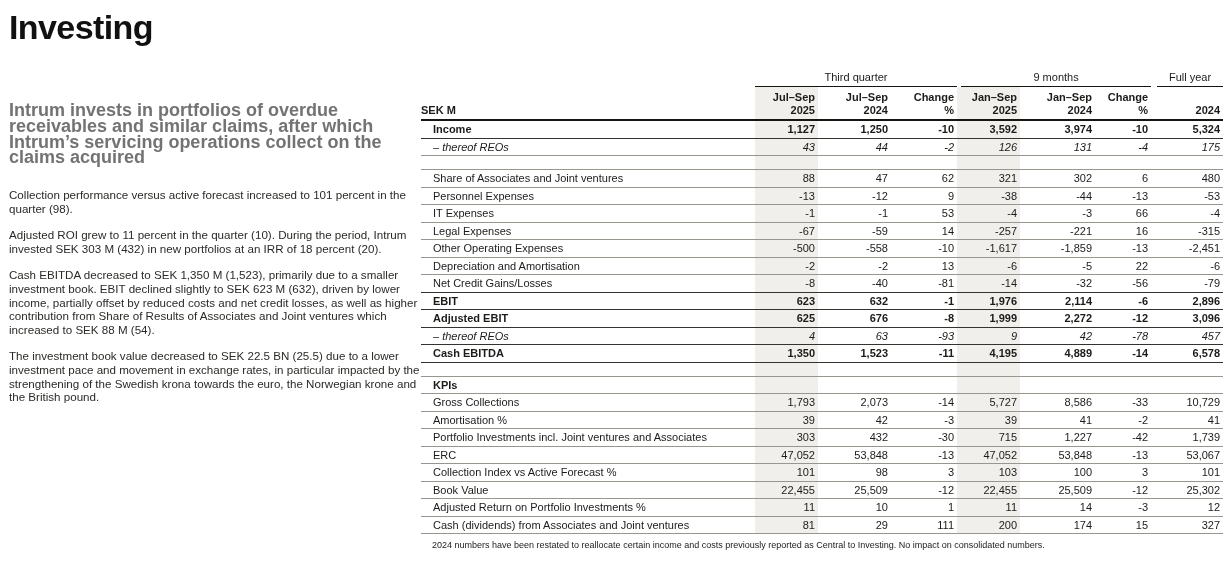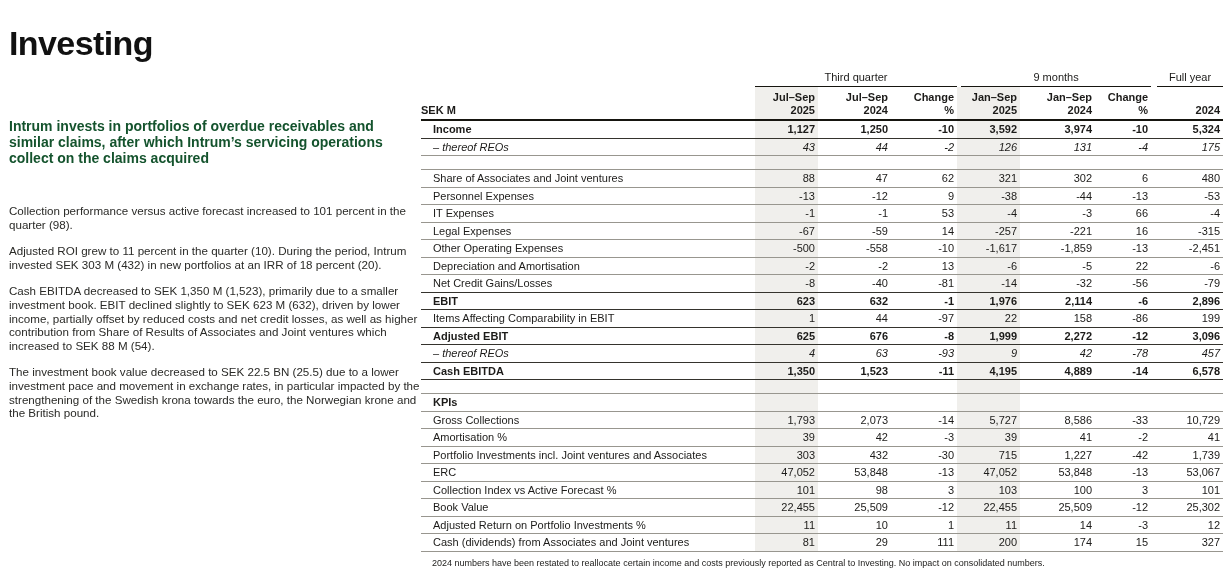--- a/index.html
+++ b/index.html
@@ -2,24 +2,24 @@
 <html><head>
 <meta charset="utf-8">
 <style>
   html,body { margin:0; padding:0; }
   body {
     width:1230px; height:582px; background:#ffffff; overflow:hidden; position:relative;
     font-family:"Liberation Sans", sans-serif; color:#1c1b19;
     -webkit-font-smoothing:antialiased;
   }
   
-  .left-col { position:absolute; left:9px; top:24px; width:412px; }
+  .left-col { position:absolute; left:9px; top:8px; width:412px; }
   .page-title { margin:0; font-size:34px; line-height:38px; font-weight:800; letter-spacing:-0.6px; color:#111; }
   .intro-heading { position:absolute; left:0; top:95px; width:398px; margin:0;
-    font-size:14px; line-height:15.8px; font-weight:800; color:#14532d; }
+    font-size:18px; line-height:15.8px; font-weight:800; color:#737373; }
   .paragraphs { position:absolute; left:0; top:180px; width:412px;
     font-size:11.6px; line-height:13.6px; color:#2a2a27; }
   .paragraphs p { margin:0 0 13px 0; }
   
   .table-wrap { position:absolute; left:421px; top:71px; width:802px; }
   table.fin { border-collapse:separate; border-spacing:0; table-layout:fixed; width:802px;
     font-size:11px; color:#1c1b19; }
   th, td { font-weight:400; }
   
   .gh { padding:0; vertical-align:bottom; }
@@ -221,30 +221,20 @@
         <tr class="bold">
           <td class="label-col">EBIT</td>
           <td class="shade">623</td>
           <td>632</td>
           <td>-1</td>
           <td class="shade">1,976</td>
           <td>2,114</td>
           <td>-6</td>
           <td>2,896</td>
         </tr>
-        <tr class="normal pre-dark">
-          <td class="label-col">Items Affecting Comparability in EBIT</td>
-          <td class="shade">1</td>
-          <td>44</td>
-          <td>-97</td>
-          <td class="shade">22</td>
-          <td>158</td>
-          <td>-86</td>
-          <td>199</td>
-        </tr>
         <tr class="bold">
           <td class="label-col">Adjusted EBIT</td>
           <td class="shade">625</td>
           <td>676</td>
           <td>-8</td>
           <td class="shade">1,999</td>
           <td>2,272</td>
           <td>-12</td>
           <td>3,096</td>
         </tr>

